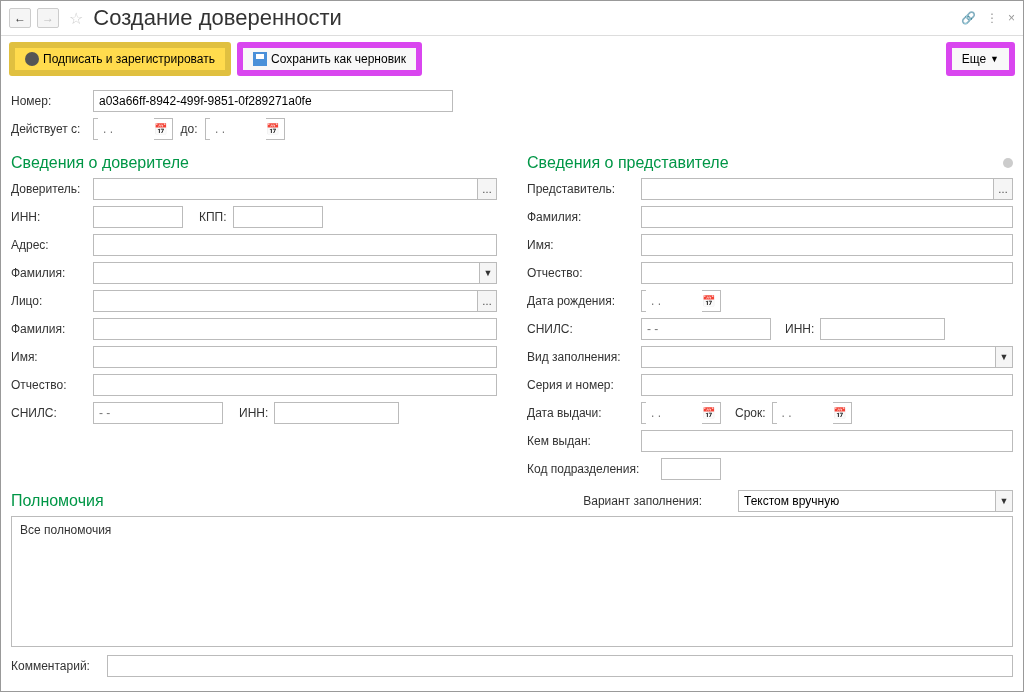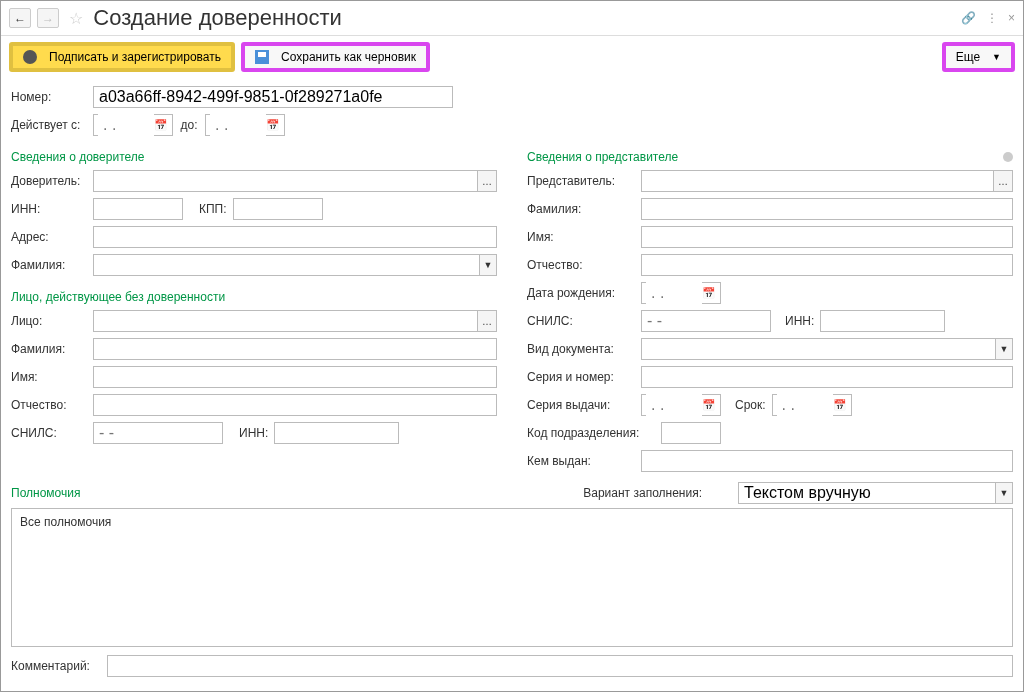--- a/index.html
+++ b/index.html
@@ -6,35 +6,35 @@
 body { font-family: Arial, sans-serif; font-size: 12px; color: #333; background: #fff; }
 .window { border: 1px solid #999; width: 1024px; height: 692px; display: flex; flex-direction: column; }
 .titlebar { display: flex; align-items: center; padding: 4px 8px; border-bottom: 1px solid #ddd; gap: 6px; }
 .nav-btn { width: 22px; height: 20px; border: 1px solid #ccc; background: #f5f5f5; display: flex; align-items: center; justify-content: center; cursor: pointer; border-radius: 2px; }
 .nav-btn.disabled { color: #bbb; }
 .star-icon { font-size: 16px; color: #ccc; margin: 0 4px; }
 .title { font-size: 22px; flex: 1; }
 .title-icons { display: flex; gap: 10px; align-items: center; color: #999; }
 .title-icons span { cursor: pointer; }
 .toolbar { display: flex; align-items: center; padding: 6px 8px; gap: 6px; }
-.btn { border: 4px solid #d946ef; padding: 4px 10px; background: #f8f8f8; cursor: pointer; display: flex; align-items: center; gap: 12px; border-radius: 3px; font-size: 12px; }
+.btn { border: 6px solid #d946ef; padding: 4px 10px; background: #f8f8f8; cursor: pointer; display: flex; align-items: center; gap: 4px; border-radius: 3px; font-size: 12px; }
 .btn-primary { background: #ffdb4d; border-color: #e0c040; }
 .btn-more { margin-left: auto; }
 .content { flex: 1; padding: 8px 10px; overflow: auto; display: flex; flex-direction: column; }
 .row { display: flex; align-items: center; margin-bottom: 6px; gap: 6px; }
 .label { width: 76px; flex-shrink: 0; }
 .label-w { width: 108px; flex-shrink: 0; }
-input[type=text] { border: 1px solid #bbb; padding: 3px 5px; font-size: 16px; height: 22px; }
+input[type=text] { border: 1px solid #bbb; padding: 3px 5px; font-size: 12px; height: 22px; }
 .input-number { width: 360px; border: 2px solid #e0c040; background: #fff; }
 .date-input { width: 80px; border: 1px solid #bbb; height: 22px; display: flex; align-items: center; padding: 0 4px; }
 .date-input input { border: none; flex: 1; width: 50px; }
 .cal-icon { font-size: 11px; color: #666; cursor: pointer; }
 .two-col { display: flex; gap: 30px; }
 .col { flex: 1; }
-.section-h { color: #009646; font-size: 12px; padding: 8px 0 6px 0; display: flex; align-items: center; }
+.section-h { color: #009646; font-size: 16px; padding: 8px 0 6px 0; display: flex; align-items: center; }
 .status-dot { width: 10px; height: 10px; border-radius: 50%; background: #ccc; margin-left: auto; }
 .input-full { flex: 1; }
 .lookup { display: flex; flex: 1; }
 .lookup input { flex: 1; border-right: none; }
 .lookup-btn { width: 20px; border: 1px solid #bbb; background: #f5f5f5; display: flex; align-items: center; justify-content: center; cursor: pointer; font-size: 10px; }
 .dropdown { display: flex; flex: 1; }
 .dropdown input { flex: 1; border-right: none; }
 .dd-btn { width: 18px; border: 1px solid #bbb; background: #f5f5f5; display: flex; align-items: center; justify-content: center; cursor: pointer; font-size: 9px; }
 .short { width: 90px; }
 .snils { width: 130px; }
@@ -117,21 +117,20 @@
           <input type="text" class="input-full" style="">
         </div>
         <div class="row">
           <div class="label">Фамилия:</div>
           <div class="dropdown">
             <input type="text" style="">
             <div class="dd-btn">▼</div>
           </div>
         </div>
 
-        <div class="section-h">Лицо, действующее без доверенности</div>
         <div class="row">
           <div class="label">Лицо:</div>
           <div class="lookup">
             <input type="text" style="">
             <div class="lookup-btn">…</div>
           </div>
         </div>
         <div class="row">
           <div class="label">Фамилия:</div>
           <input type="text" class="input-full" style="">
@@ -183,49 +182,49 @@
             <span class="cal-icon">📅</span>
           </div>
         </div>
         <div class="row">
           <div class="label-w">СНИЛС:</div>
           <input type="text" class="snils" placeholder="- -" style="">
           <div style="margin-left:8px;">ИНН:</div>
           <input type="text" class="inn-short" style="">
         </div>
         <div class="row">
-          <div class="label-w">Вид документа:</div>
+          <div class="label-w">Вид заполнения:</div>
           <div class="dropdown">
             <input type="text" style="">
             <div class="dd-btn">▼</div>
           </div>
         </div>
         <div class="row">
           <div class="label-w">Серия и номер:</div>
           <input type="text" class="input-full" style="">
         </div>
         <div class="row">
-          <div class="label-w">Серия выдачи:</div>
+          <div class="label-w">Дата выдачи:</div>
           <div class="date-input">
             <input type="text" placeholder=". ." style="">
             <span class="cal-icon">📅</span>
           </div>
           <div style="margin-left:8px;">Срок:</div>
           <div class="date-input">
             <input type="text" placeholder=". ." style="">
             <span class="cal-icon">📅</span>
           </div>
         </div>
         <div class="row">
+          <div class="label-w">Кем выдан:</div>
+          <input type="text" class="input-full" style="">
+        </div>
+        <div class="row">
           <div style="width:128px;">Код подразделения:</div>
           <input type="text" style="width: 60px;">
-        </div>
-        <div class="row">
-          <div class="label-w">Кем выдан:</div>
-          <input type="text" class="input-full" style="">
         </div>
       </div>
     </div>
 
     <div class="fill-row">
       <div class="section-h" style="padding:0;">Полномочия</div>
       <div style="margin-left:auto;">Вариант заполнения:</div>
       <div class="dropdown" style="flex:0 0 275px;margin-left:6px;">
         <input type="text" value="Текстом вручную" style="">
         <div class="dd-btn">▼</div>

